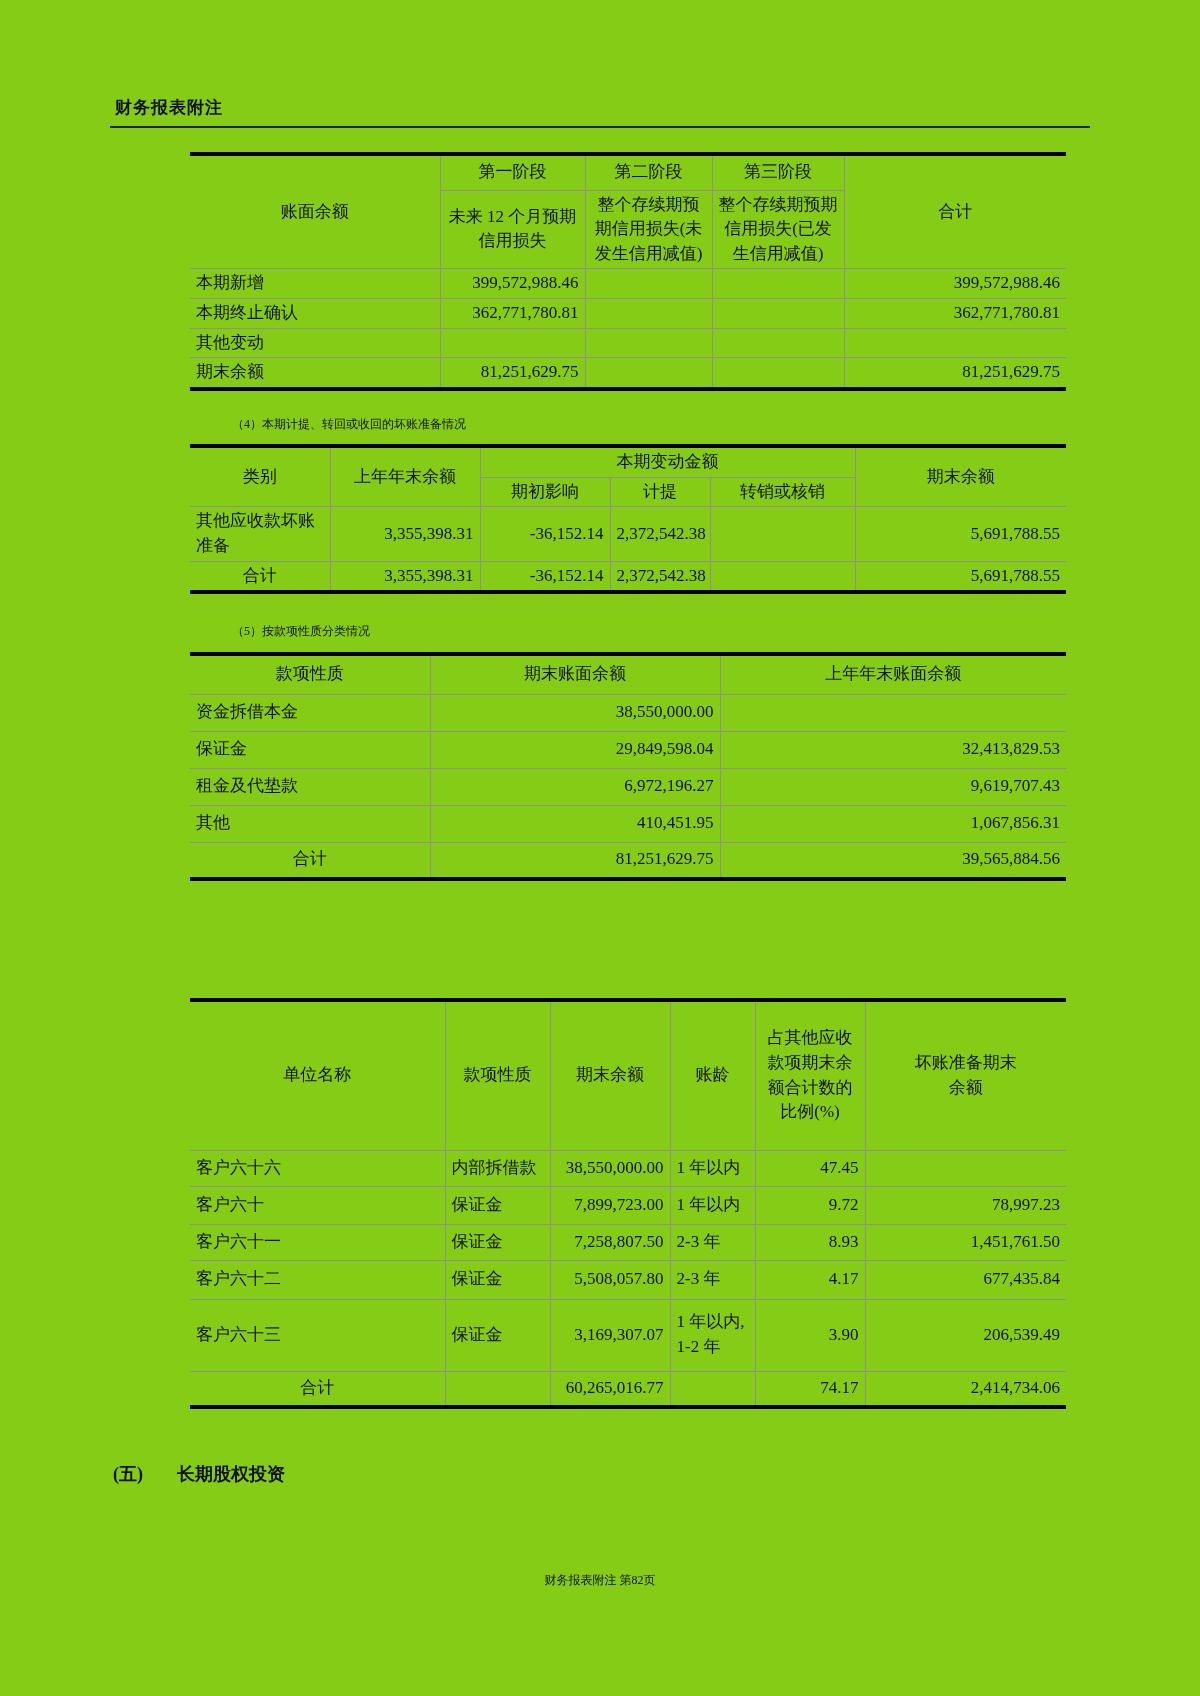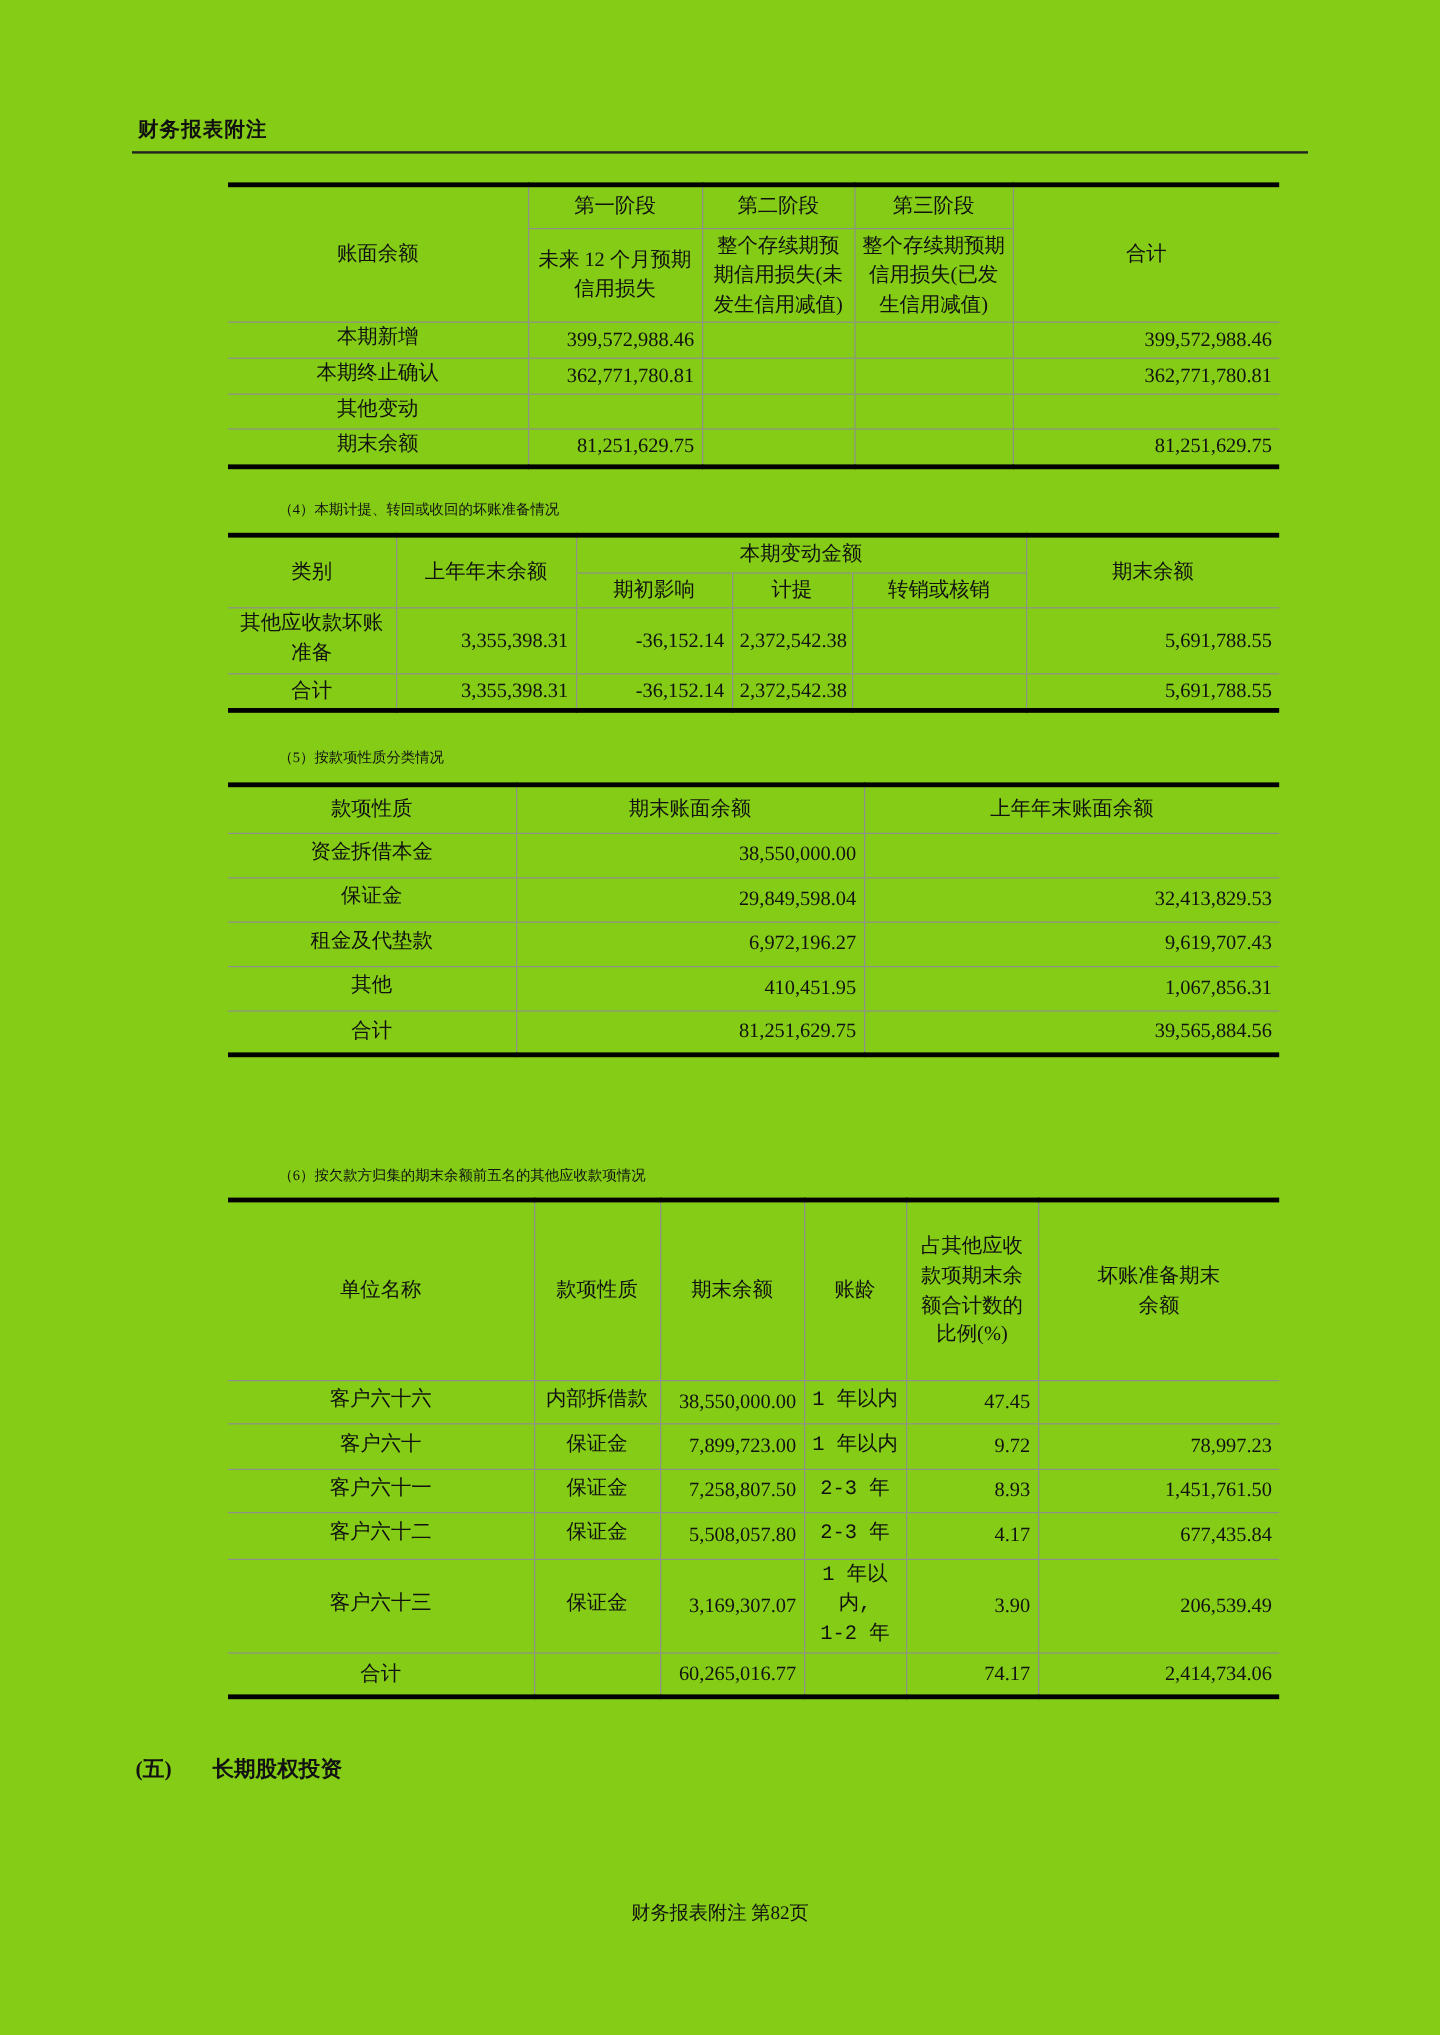--- a/index.html
+++ b/index.html
@@ -25,29 +25,29 @@
     border-top:4px solid #000000; border-bottom:4px solid #000000;
     font-size:17px;
   }
   #t1 { top:152px; } #t2 { top:444px; } #t3 { top:652px; } #t4 { top:998px; }
 
   table.fin td { vertical-align:middle; padding:2px 6px; line-height:1.45; }
   table.fin tr + tr td { border-top:1px solid #8f8f8f; }
   table.fin td.bl { border-left:1px solid #8f8f8f; }
 
   td.ctr { text-align:center; }
-  td.lab { text-align:center; padding-left:8px;font-family:Liberation Mono, monospace; }
+  td.lab { text-align:left; padding-left:8px; }
   td.num { text-align:right; padding-right:14px; }
   td.numlast { text-align:right; padding-right:80px; }
   .preline { white-space:pre-line; }
   .lh2 { line-height:2.05; }
 
   .final-heading { position:absolute; left:113px; top:1462px; font-size:18px; font-weight:bold; }
   .final-heading .sec-no { display:inline-block; margin-right:34px; }
-  .page-footer { position:absolute; left:0; top:1572px; width:1200px; text-align:center; font-size:16px;margin-top:12px; }
+  .page-footer { position:absolute; left:0; top:1572px; width:1200px; text-align:center; font-size:12px; }
 </style>
 </head>
 <body>
 
 <div class="canvas">
 
   <div class="page-header">财务报表附注</div>
   <div class="header-rule"></div>
 
   <table class="fin" id="t1">
@@ -179,21 +179,20 @@
         <td class="numlast bl">1,067,856.31</td>
       </tr>
       <tr style="height:37px">
         <td class="ctr">合计</td>
         <td class="num bl">81,251,629.75</td>
         <td class="numlast bl">39,565,884.56</td>
       </tr>
     </tbody>
   </table>
 
-  <div class="sec-title" id="sec6-title">（6）按欠款方归集的期末余额前五名的其他应收款项情况</div>
 
   <table class="fin" id="t4">
     <colgroup>
         <col style="width:255px">
         <col style="width:105px">
         <col style="width:120px">
         <col style="width:85px">
         <col style="width:110px">
         <col style="width:201px">
       </colgroup>

